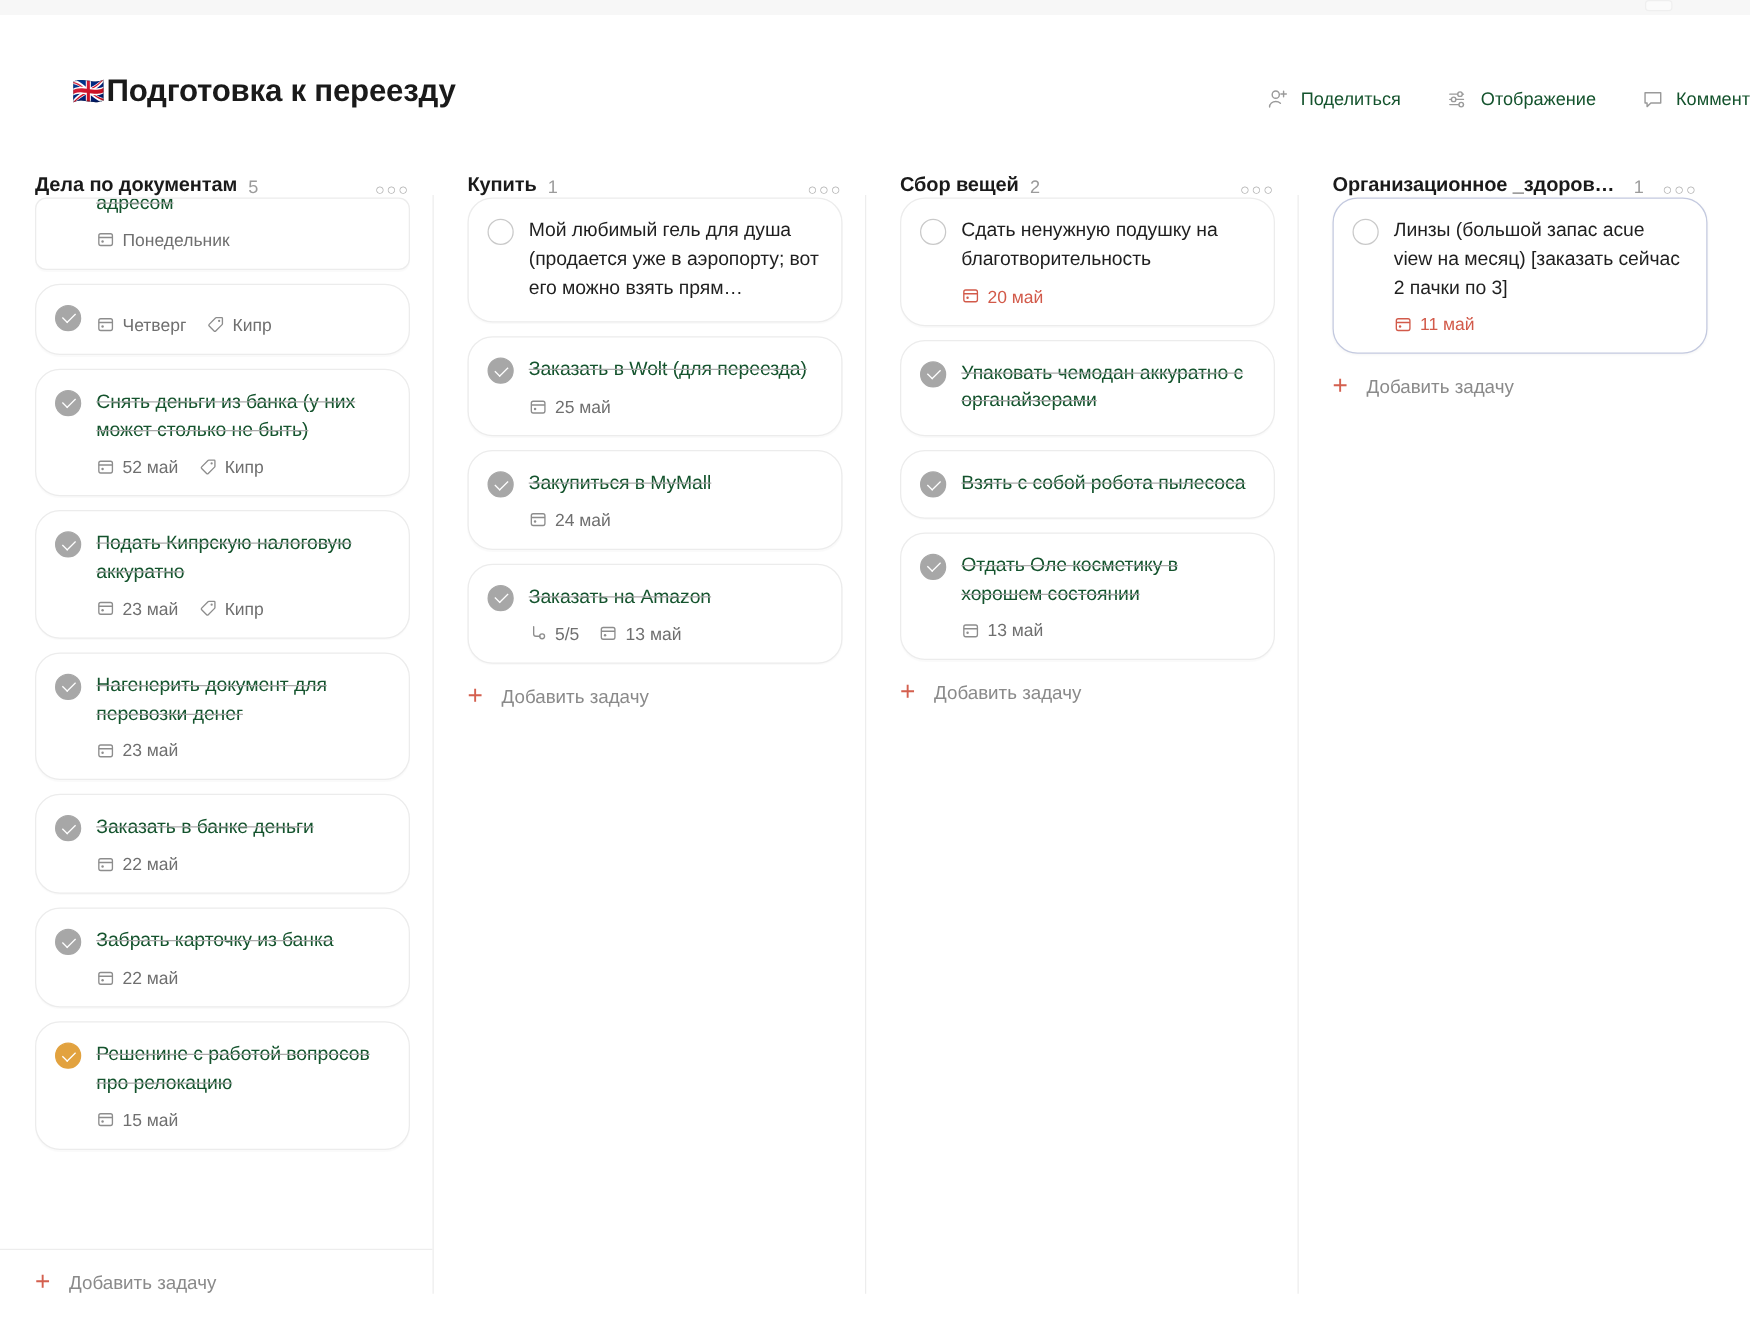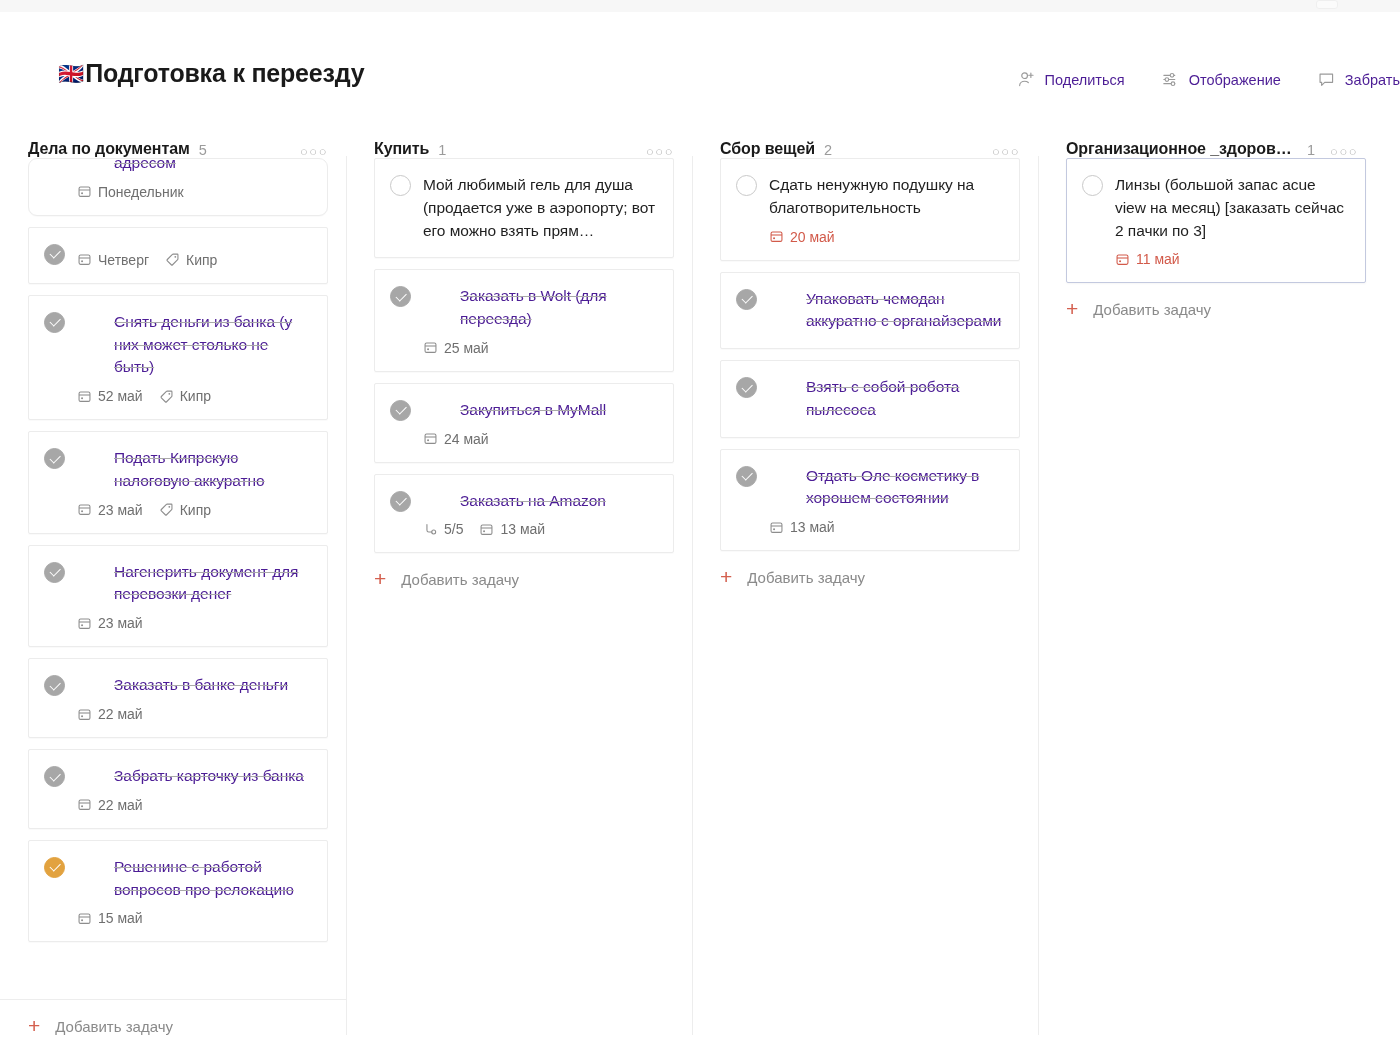--- a/index.html
+++ b/index.html
@@ -77,21 +77,21 @@
     gap: 9px;
     color: #808080;
     font-size: 14.5px;
     white-space: nowrap;
     cursor: pointer;
     background: none;
     border: none;
     font-family: inherit;
   }
   .hdr-btn svg { display: block; flex: none; }
-  .hdr-label { color: #4c1d95; }
+  .hdr-label { color: #14532d; }
 
   
   .board {
     position: absolute;
     top: 122px;
     left: 0;
     width: 1400px;
     height: 937px;
     display: flex;
   }
@@ -171,21 +171,21 @@
   
   .cards.clipped {
     margin-top: -32px;
     padding-top: 32px;
   }
 
   .card {
     position: relative;
     background: #ffffff;
     border: 1px solid #ececec;
-    border-radius: 2px;
+    border-radius: 20px;
     padding: 15px 16px 15px 15px;
     box-shadow: 0 1px 1px rgba(0,0,0,0.025);
   }
   .card.selected {
     border-color: #c3c9df;
     box-shadow: 0 1px 2px rgba(0,0,0,0.04);
   }
   .card.partial {
     border-radius: 9px;
     padding-top: 0;
@@ -229,25 +229,24 @@
   }
 
   .card-title {
     font-size: 15.5px;
     line-height: 1.47;
     color: #1f1f1f;
     letter-spacing: -0.05px;
     word-break: break-word;
   }
   .card-title.done {
-    color: #4c1d95;
+    color: #14532d;
     text-decoration: line-through;
     text-decoration-color: #a9a9a9;
     text-decoration-thickness: 1px;
-    margin-left: 37px;
   }
 
   .card-meta {
     display: flex;
     align-items: center;
     gap: 16px;
     margin-top: 9px;
     margin-left: 0px;
     font-size: 14px;
     color: #6f6f6f;
@@ -320,21 +319,21 @@
           </svg>
         </span>
         <span class="hdr-label">Отображение</span>
       </div>
       <div class="hdr-btn">
         <span style="display: inline-flex;">
           <svg width="19" height="19" viewBox="0 0 20 20" fill="none">
       <path d="M3.2 4.4h13.2v8.6H8.1l-3.2 3.1v-3.1H3.2z" stroke="#9a9a9a" stroke-width="1.2" stroke-linejoin="round"></path>
           </svg>
         </span>
-        <span class="hdr-label">Забрать</span>
+        <span class="hdr-label">Коммент</span>
       </div>
     </div>
 </div>
 
 <div class="board" id="board">
     <div class="column">
       <div class="col-inner">
         <div class="col-header">
           <div class="col-title">Дела по документам</div>
           <div class="col-count">5</div>

